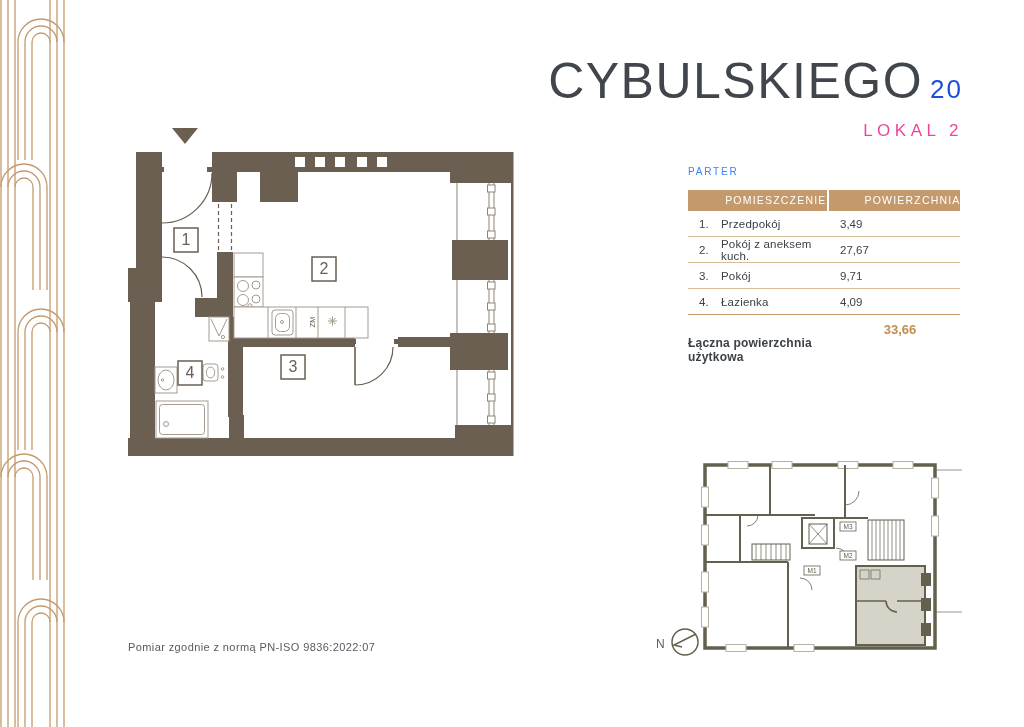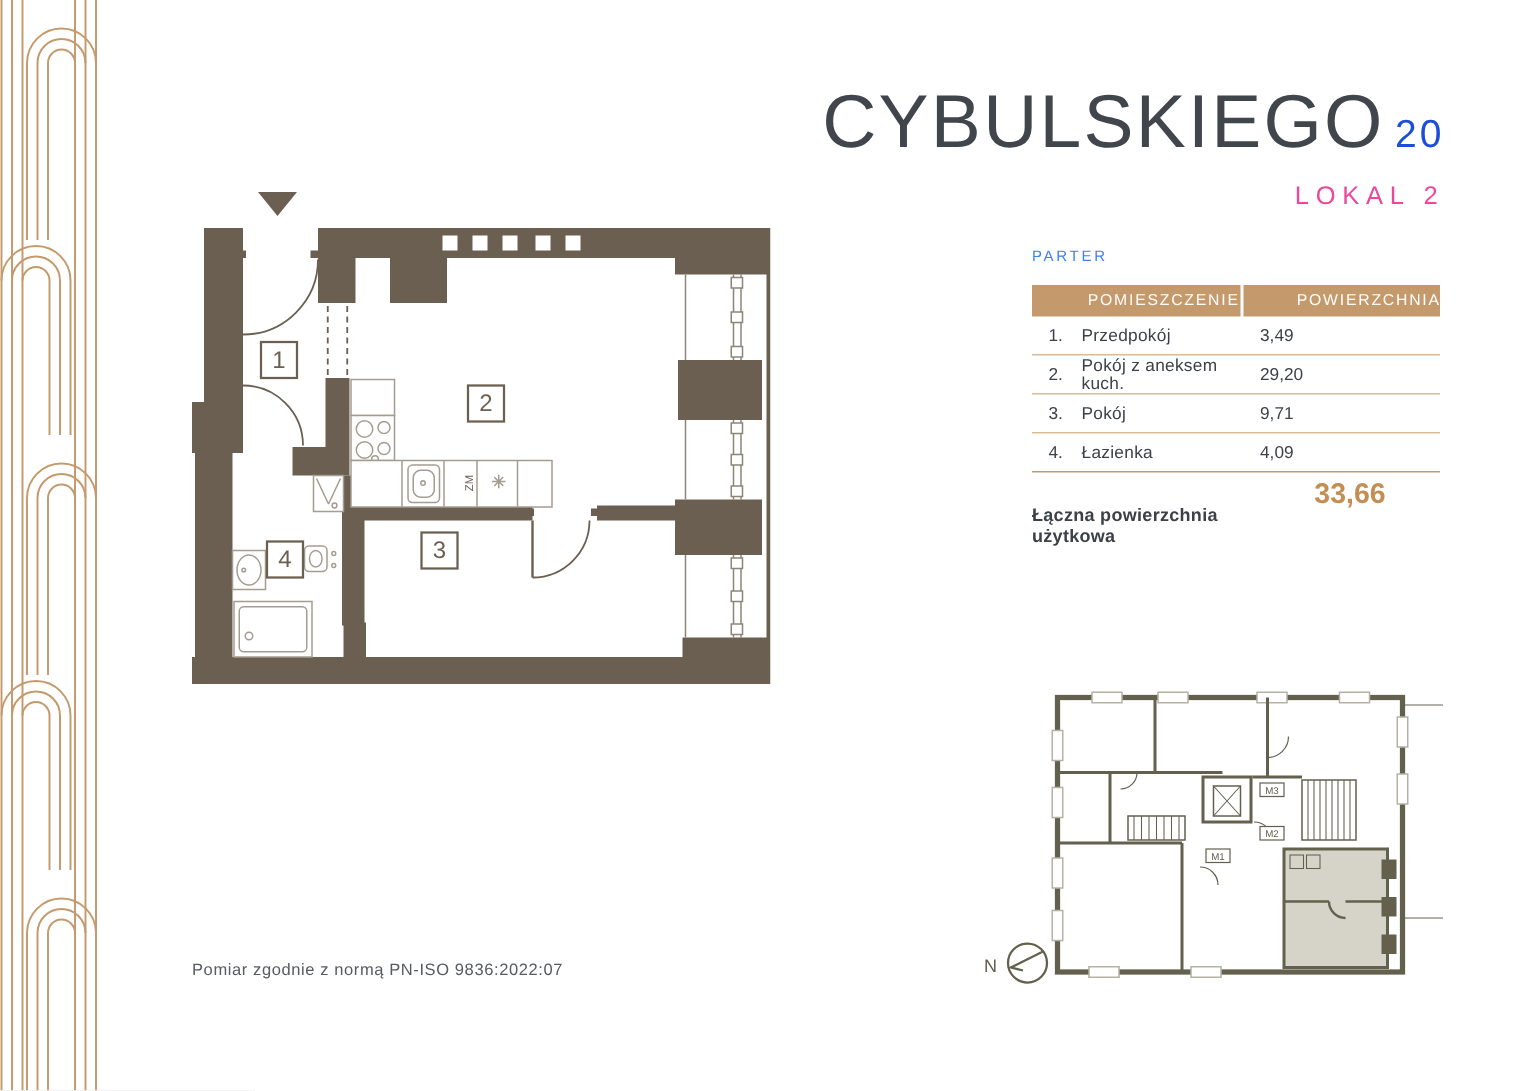--- a/index.html
+++ b/index.html
@@ -22,21 +22,21 @@
   .th1{width:153px;margin-right:2px;}
   .th2{flex:1;}
   .trow{display:flex;align-items:center;height:25px;border-bottom:1px solid #d9bc97;
         font-size:11.5px;color:#3c4147;}
   .trow.last{border-bottom:1.5px solid #c49a6c;}
   .tnum{width:22px;padding-left:11px;}
   .tname{flex:1;letter-spacing:0.2px;}
   .tarea{width:120px;font-weight:500;}
   .total{display:flex;align-items:center;height:29px;}
   .total-label{flex:1;font-size:12px;font-weight:700;color:#3c4147;letter-spacing:0.2px;margin-top:40px;}
-  .total-value{width:120px;text-align:center;font-size:19px;font-weight:700;color:#c28e51;}
+  .total-value{width:120px;text-align:center;font-size:13px;font-weight:700;color:#c28e51;}
   
   .main-plan{position:absolute;left:125px;top:120px;}
   .site-plan{position:absolute;left:640px;top:452px;}
   .footer-note{position:absolute;left:128px;top:641px;font-size:11px;color:#565b60;letter-spacing:0.4px;}
   svg text{font-family:"Liberation Sans",sans-serif;}
 </style>
 </head>
 <body>
 
 <div class="page">
@@ -74,21 +74,21 @@
       <div class="th th2">POWIERZCHNIA M²</div>
     </div>
     <div class="trow">
       <div class="tnum">1.</div>
       <div class="tname">Przedpokój</div>
       <div class="tarea">3,49</div>
     </div>
     <div class="trow">
       <div class="tnum">2.</div>
       <div class="tname">Pokój z aneksem kuch.</div>
-      <div class="tarea">29,20</div>
+      <div class="tarea">27,67</div>
     </div>
     <div class="trow">
       <div class="tnum">3.</div>
       <div class="tname">Pokój</div>
       <div class="tarea">9,71</div>
     </div>
     <div class="trow last">
       <div class="tnum">4.</div>
       <div class="tname">Łazienka</div>
       <div class="tarea">4,09</div>

